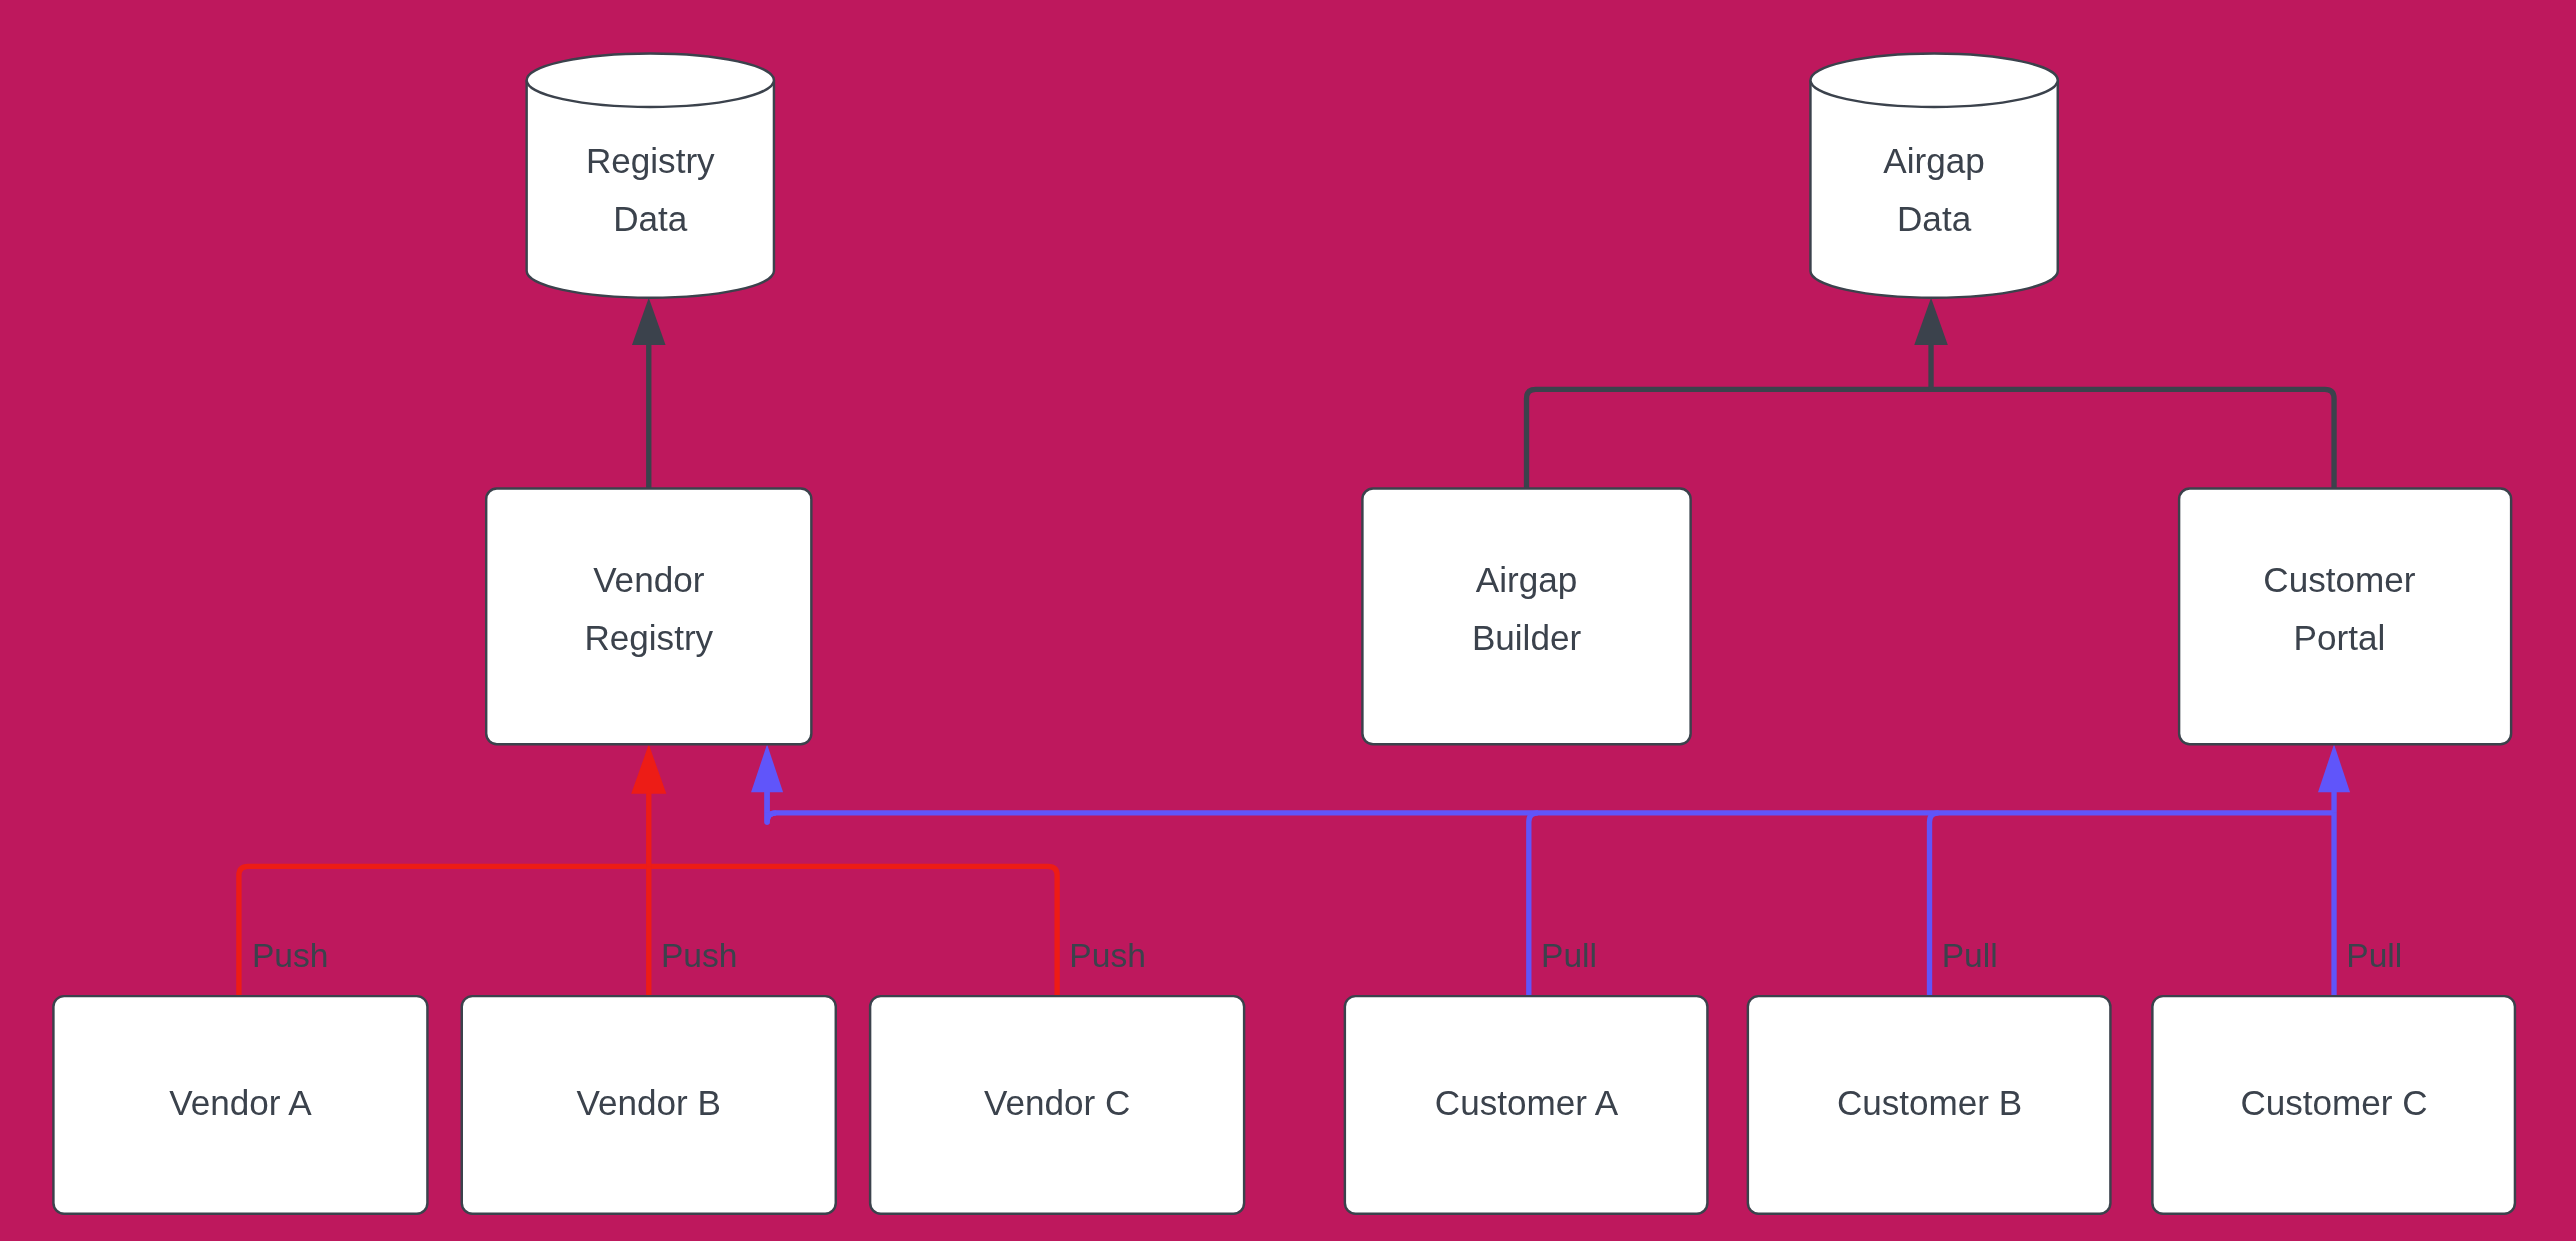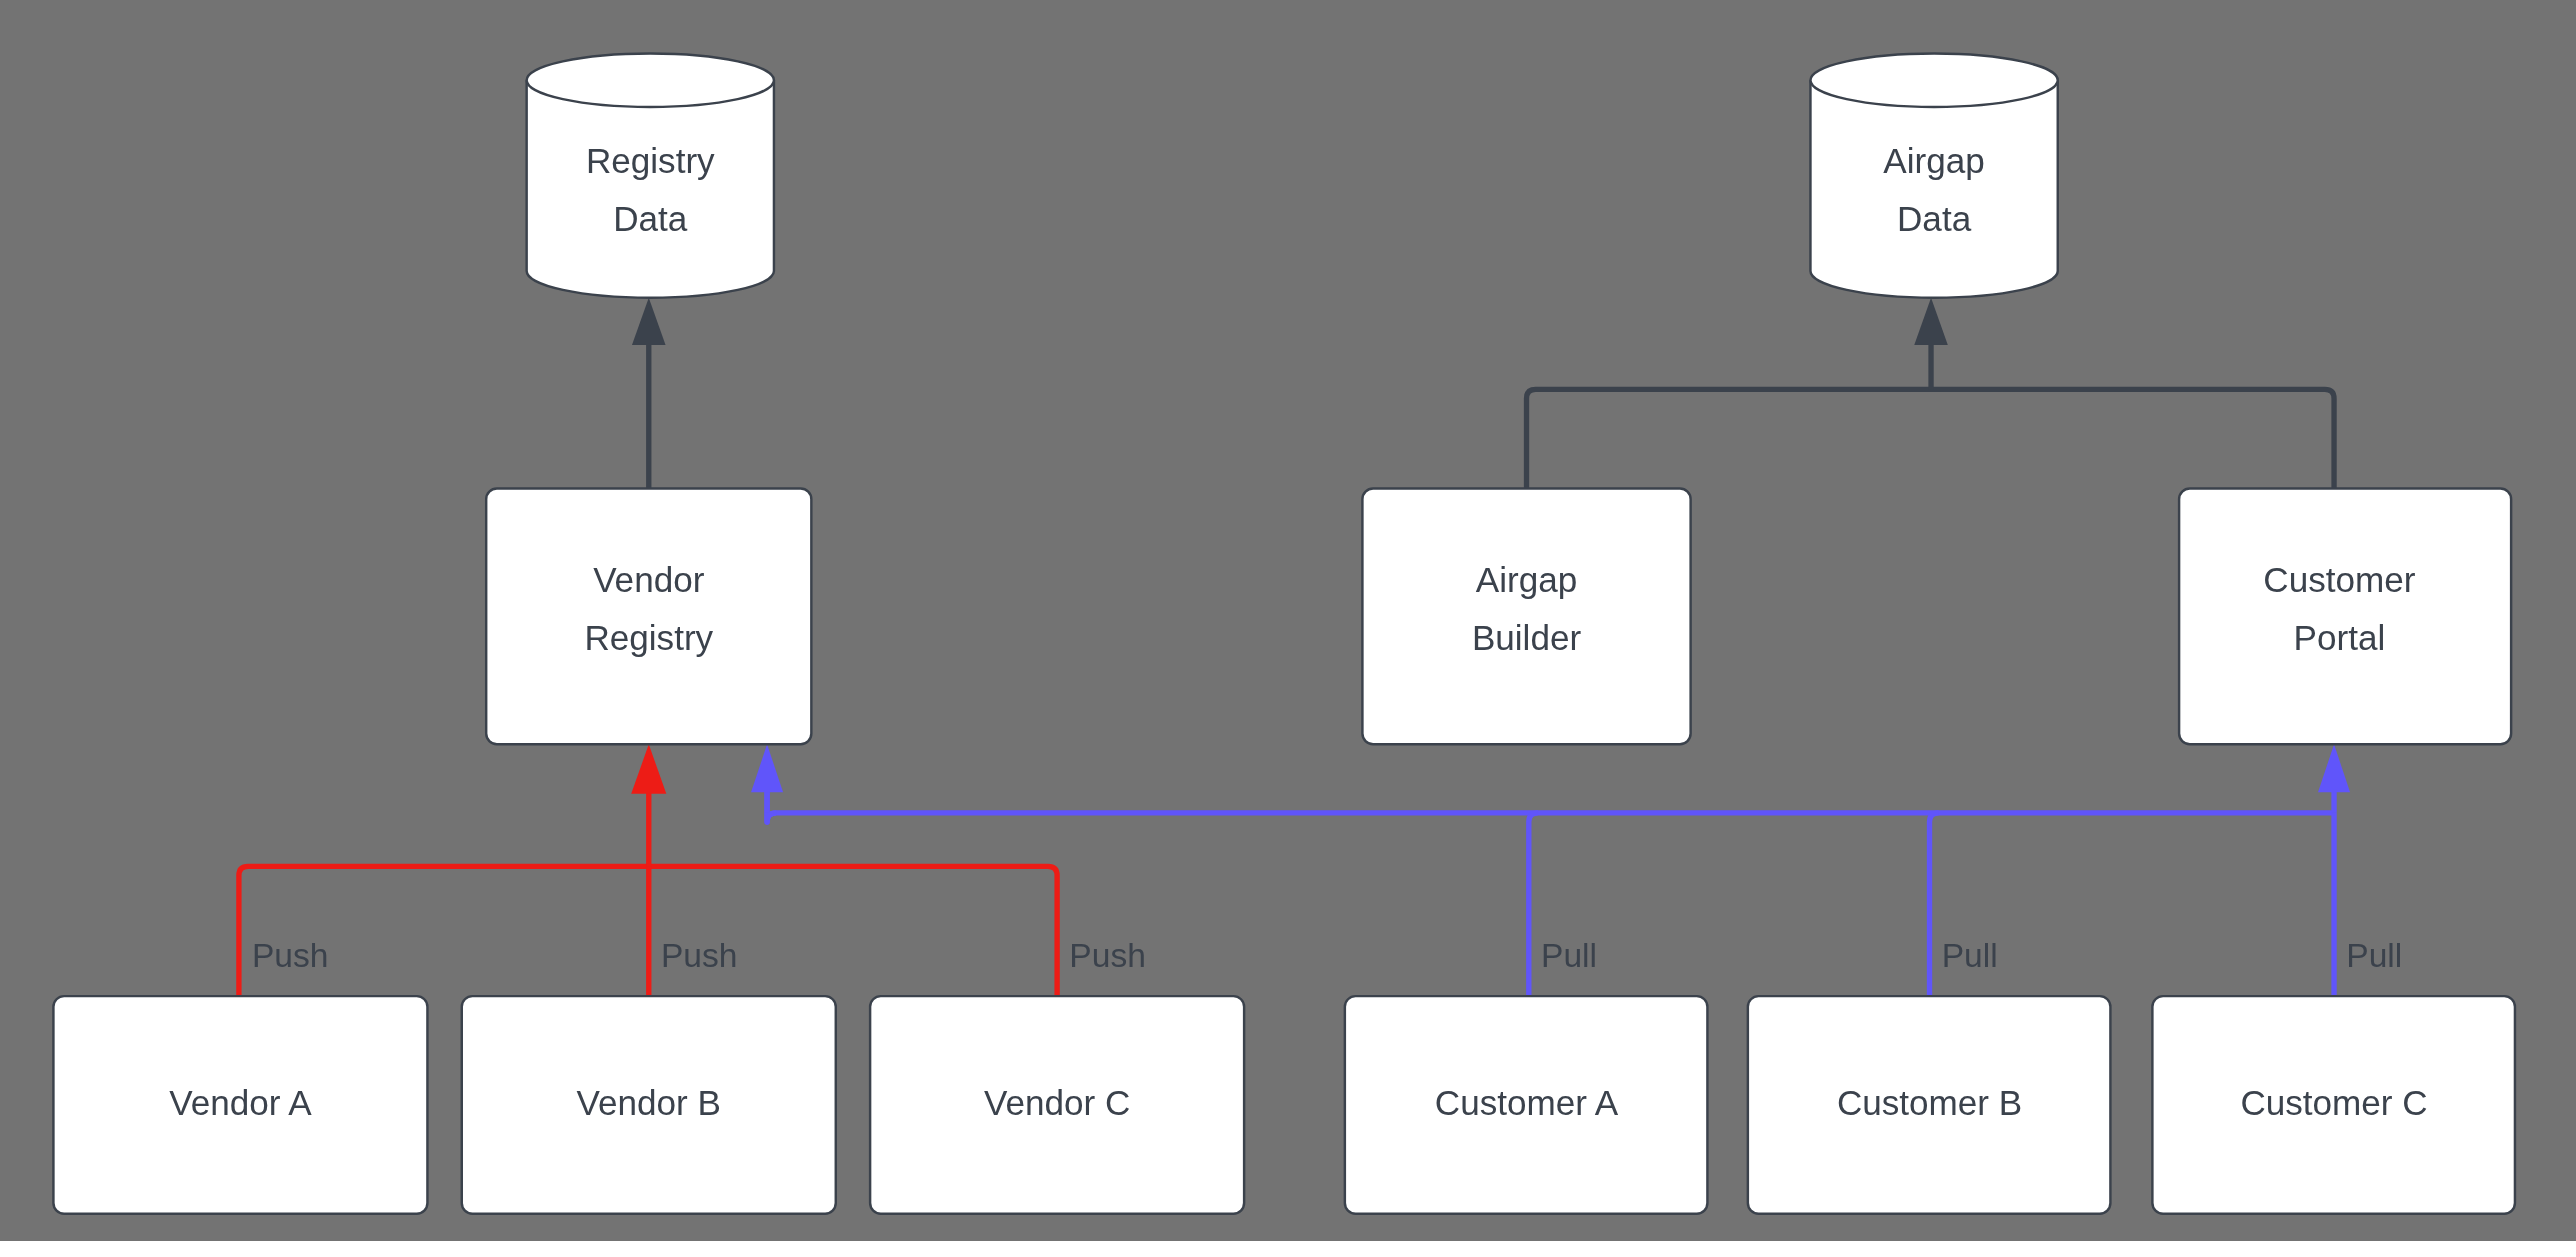--- a/index.html
+++ b/index.html
@@ -8,21 +8,21 @@
     padding: 0;
     background: #ffffff;
   }
   body {
     font-family: "Liberation Sans", sans-serif;
   }
   #stage {
     position: relative;
     width: 2576px;
     height: 1241px;
-    background: #737373;
+    background: #be185d;
     overflow: hidden;
   }
   #diagram-svg {
     position: absolute;
     left: 0;
     top: 0;
     width: 2576px;
     height: 1258px;
   }
   .node-label {

